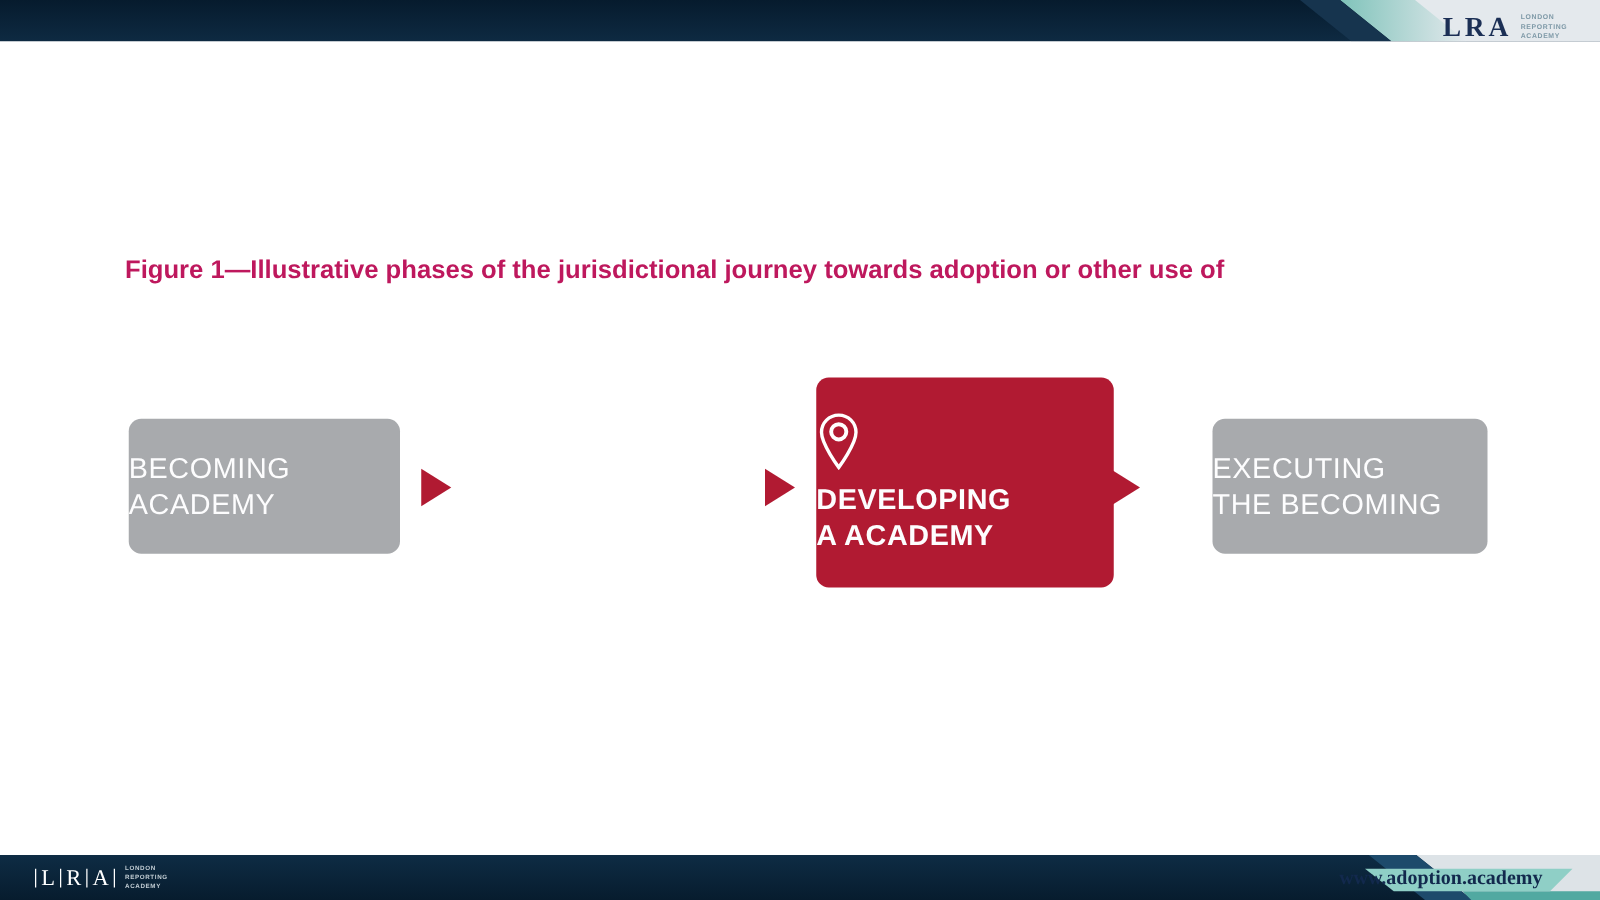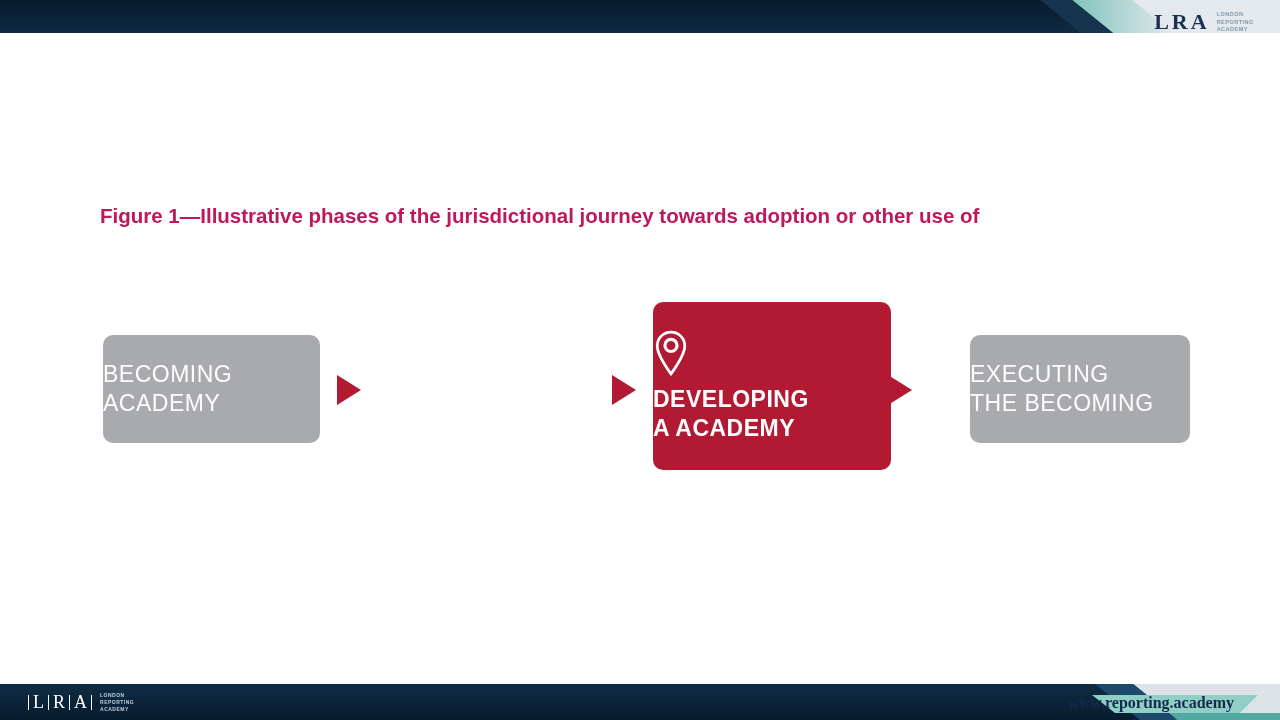--- a/index.html
+++ b/index.html
@@ -114,16 +114,16 @@
       <span class="letter">R</span>
       <span class="vbar"></span>
       <span class="letter">A</span>
       <span class="vbar"></span>
       <span class="footer-brand-lines">
         <span>LONDON</span>
         <span>REPORTING</span>
         <span>ACADEMY</span>
       </span>
     </div>
-    <div class="footer-url">www.reporting.academy</div>
+    <div class="footer-url">www.adoption.academy</div>
   </div>
 
 </div>
 
 </body></html>

